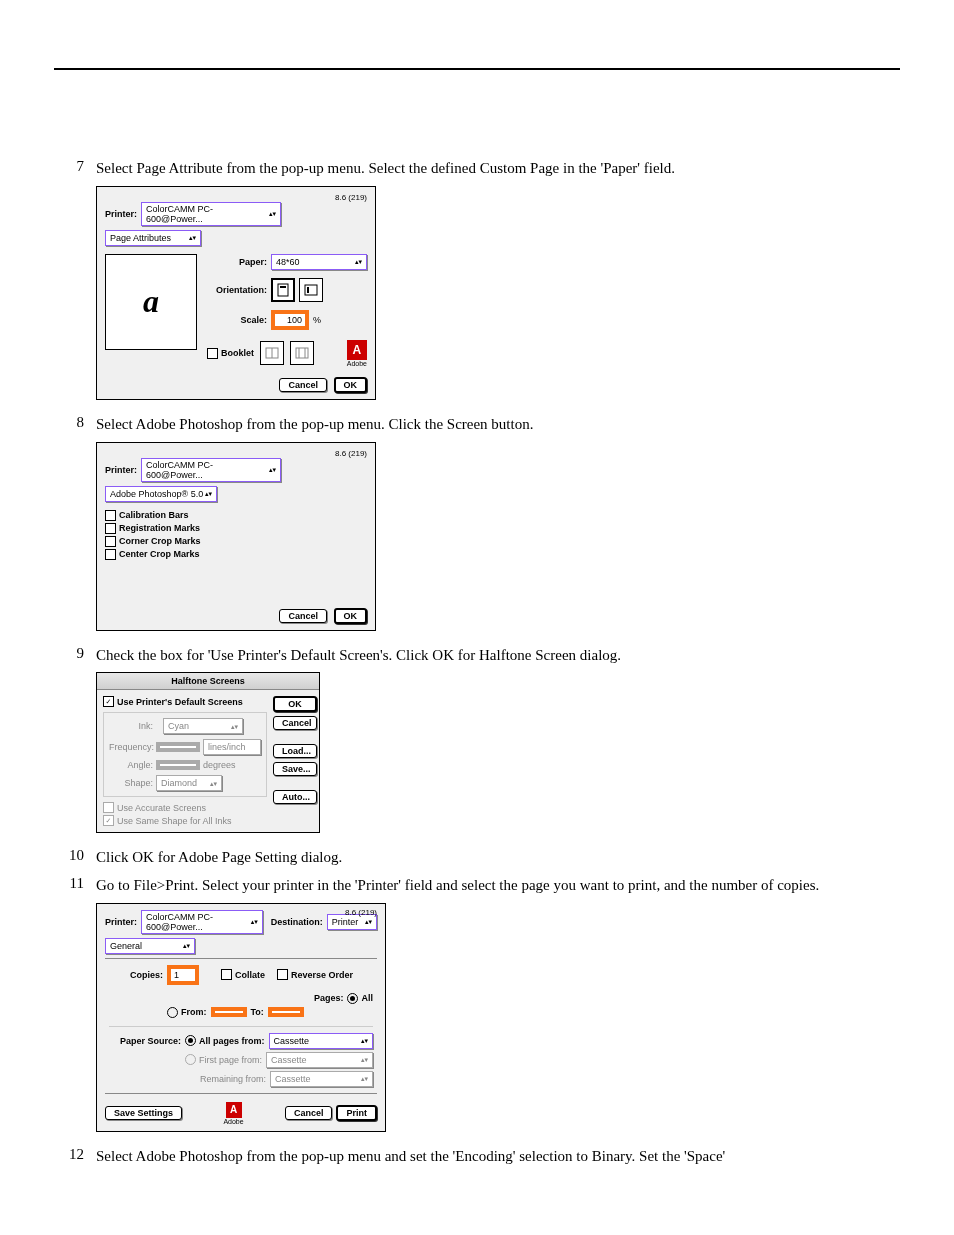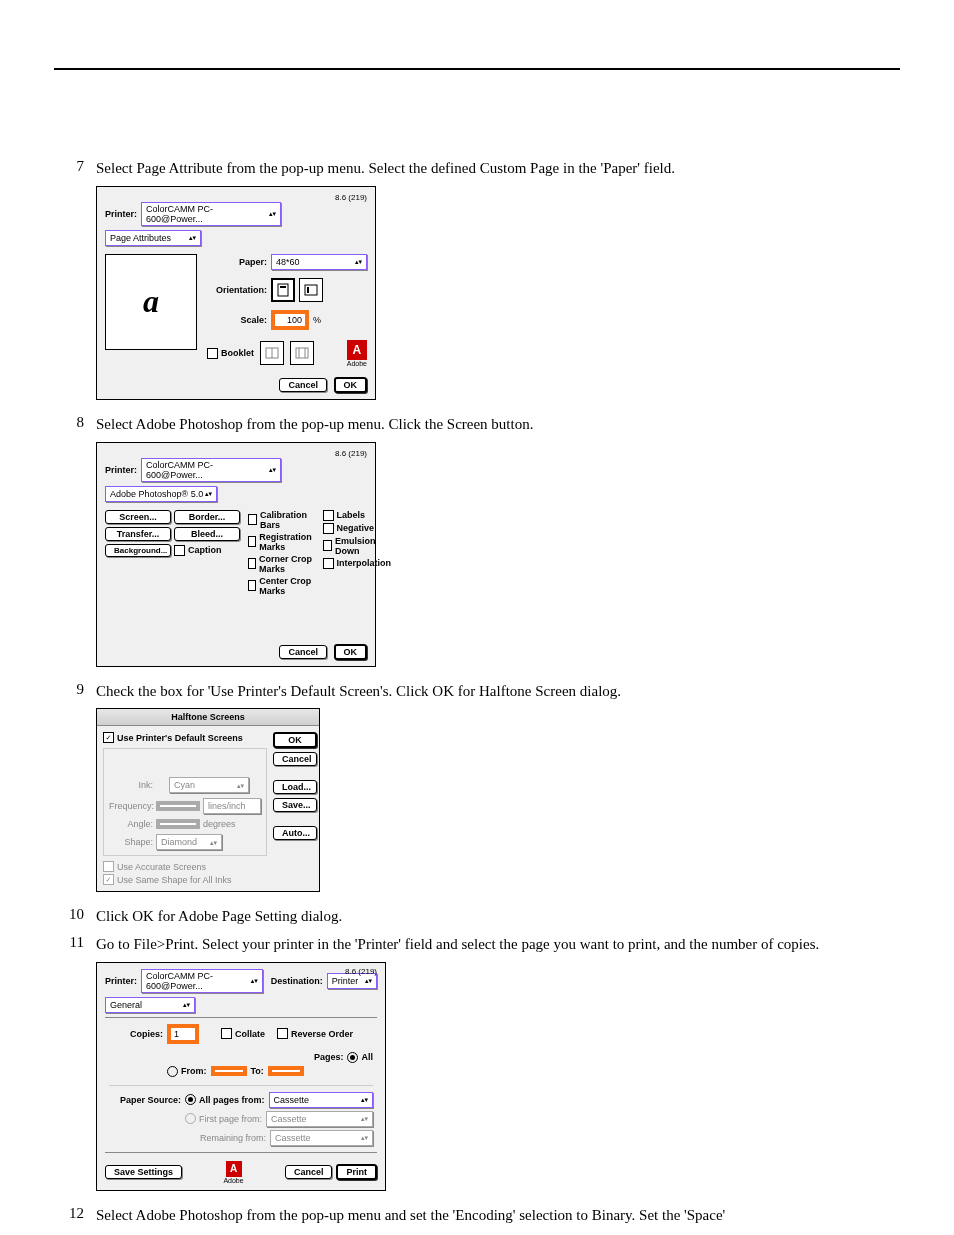--- a/index.html
+++ b/index.html
@@ -214,71 +214,36 @@
           <span class="arrows">▴▾</span>
         </span>
       </div>
       <div class="dlg-row" style="margin-top:4px;">
         <span class="mac-select" style="width:102px;">
           <span>Adobe Photoshop® 5.0</span>
           <span class="arrows">▴▾</span>
         </span>
       </div>
       <div style="display:flex; gap:8px; margin-top:8px;">
-        <div style="display:flex; flex-direction:column; gap:3px;">
-          <div style="display:flex; gap:3px;">
-            <span class="mac-btn" style="width:48px;">Screen...</span>
-            <span class="mac-btn" style="width:48px;">Border...</span>
-          </div>
-          <div style="display:flex; gap:3px;">
-            <span class="mac-btn" style="width:48px;">Transfer...</span>
-            <span class="mac-btn" style="width:48px;">Bleed...</span>
-          </div>
-          <div style="display:flex; gap:3px; align-items:center;">
-            <span class="mac-btn" style="width:48px; font-size:8px;">Background...</span>
-            <span class="mac-check">
-                <span class="box"></span>
-                <span class="dlg-label">Caption</span>
-              </span>
-          </div>
-        </div>
         <div style="display:flex; flex-direction:column; gap:2px;">
           <span class="mac-check">
               <span class="box"></span>
               <span class="dlg-label">Calibration Bars</span>
             </span>
           <span class="mac-check">
               <span class="box"></span>
               <span class="dlg-label">Registration Marks</span>
             </span>
           <span class="mac-check">
               <span class="box"></span>
               <span class="dlg-label">Corner Crop Marks</span>
             </span>
           <span class="mac-check">
               <span class="box"></span>
               <span class="dlg-label">Center Crop Marks</span>
-            </span>
-        </div>
-        <div style="display:flex; flex-direction:column; gap:2px;">
-          <span class="mac-check">
-              <span class="box"></span>
-              <span class="dlg-label">Labels</span>
-            </span>
-          <span class="mac-check">
-              <span class="box"></span>
-              <span class="dlg-label">Negative</span>
-            </span>
-          <span class="mac-check">
-              <span class="box"></span>
-              <span class="dlg-label">Emulsion Down</span>
-            </span>
-          <span class="mac-check">
-              <span class="box"></span>
-              <span class="dlg-label">Interpolation</span>
             </span>
         </div>
       </div>
       <div style="text-align:right; margin-top:48px;">
         <span class="mac-btn">Cancel</span>
         <span class="mac-btn primary" style="margin-left:4px;">OK</span>
       </div>
     </div>
   </div>
 
@@ -290,21 +255,21 @@
   <div class="figure">
     <div class="dlg" style="width:224px; padding:0;">
       <div style="text-align:center; font-weight:bold; padding:3px 0; border-bottom:1px solid #888; background:linear-gradient(#e8e8e8,#d0d0d0);">Halftone Screens</div>
       <div style="display:flex; padding:6px; gap:6px;">
         <div style="flex:1;">
           <span class="mac-check">
             <span class="box">✓</span>
             <span class="dlg-label">Use Printer's Default Screens</span>
           </span>
           <div style="border:1px solid #ccc; padding:5px; margin-top:5px;">
-            <div class="dlg-row dim" style="gap:16px;margin-top:23px;">
+            <div class="dlg-row dim" style="gap:10px;">
               <span style="width:44px; text-align:right;">Ink:</span>
               <span class="mac-select" style="width:70px; border-color:#aaa; color:#888;">
                 <span>Cyan</span>
                 <span class="arrows">▴▾</span>
               </span>
             </div>
             <div class="dlg-row dim" style="gap:3px; margin-top:5px;">
               <span style="width:44px; text-align:right;">Frequency:</span>
               <span class="mac-input" style="width:30px; border-color:#aaa;"></span>
               <span class="mac-select" style="width:48px; border-color:#aaa; color:#888;gap:40px;">

